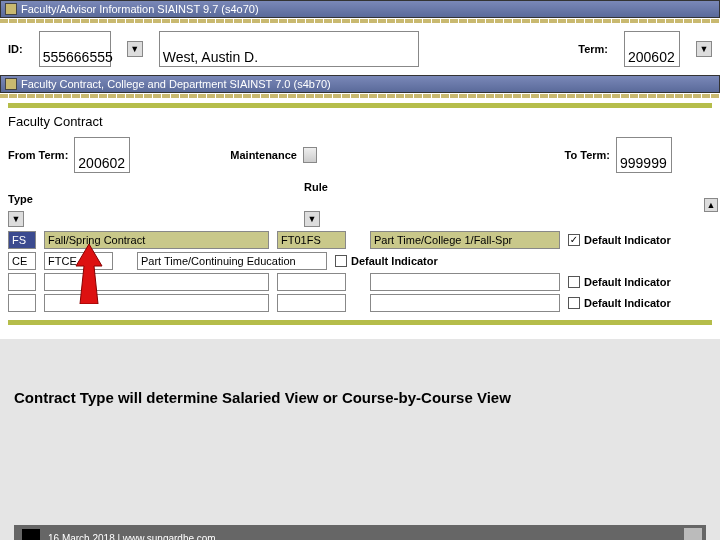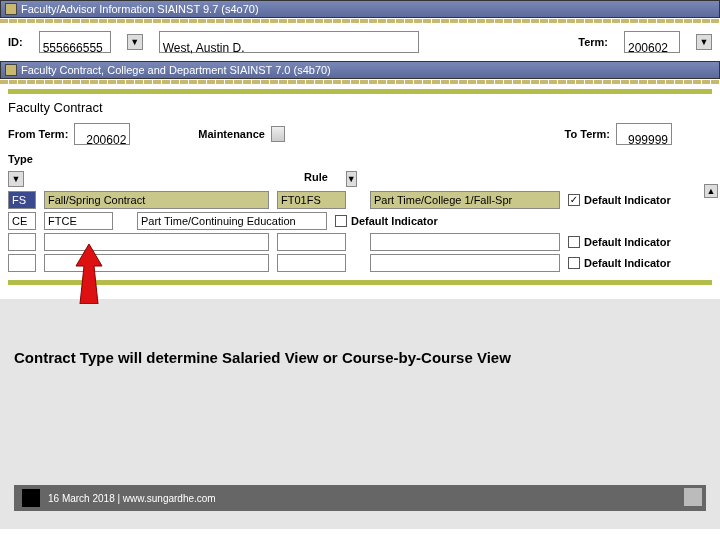--- a/index.html
+++ b/index.html
@@ -35,22 +35,22 @@
     display: flex;
     align-items: center;
     gap: 16px;
     padding: 4px 2px;
   }
   .label-bold { font-weight: bold; }
   .input {
     border: 1px solid #888;
     background: #fff;
     height: 22px;
-    padding: 9px 3px;
-    font-size: 12px;
+    padding: 17px 3px;
+    font-size: 14px;
   }
   .stripe-bar {
     height: 4px;
     background: repeating-linear-gradient(90deg, #c9b970 0 8px, #fff 8px 9px);
     margin-top: 1px;
   }
   .yellow-bar {
     height: 5px;
     background: #b5bd4a;
     margin: 3px 0 6px 0;
@@ -66,42 +66,41 @@
   .term-row {
     display: flex;
     align-items: center;
     gap: 10px;
     margin-bottom: 8px;
   }
   .term-row .group {
     display: flex;
     align-items: center;
     gap: 6px;
-    text-align: right;
   }
   .maintenance {
-    margin-left: 58px;
+    margin-left: 90px;
     display: flex;
     align-items: center;
     gap: 6px;
   }
   .paper-icon {
     width: 14px; height: 16px; border: 1px solid #888;
     background: linear-gradient(to bottom, #eee, #ccc);
     display: inline-block;
   }
   .table-head {
     display: flex;
     gap: 10px;
     margin-top: 6px;
     align-items: flex-end;
     padding-left: 0;
   }
   .th-type { display:flex; flex-direction:column; gap:6px; width:32px;}
-  .th-rule { display:flex; gap:18px; width:16px; margin-left: 254px;}
+  .th-rule { display:flex; flex-direction:column; gap:18px; width:16px; margin-left: 254px;}
   .dropdown-btn {
     width: 16px; height: 16px; border: 1px solid #888;
     background: #ddd; display:flex; align-items:center; justify-content:center;
     font-size: 9px;
   }
   .grid {
     margin-top: 4px;
   }
   .grid-row {
     display: flex;

